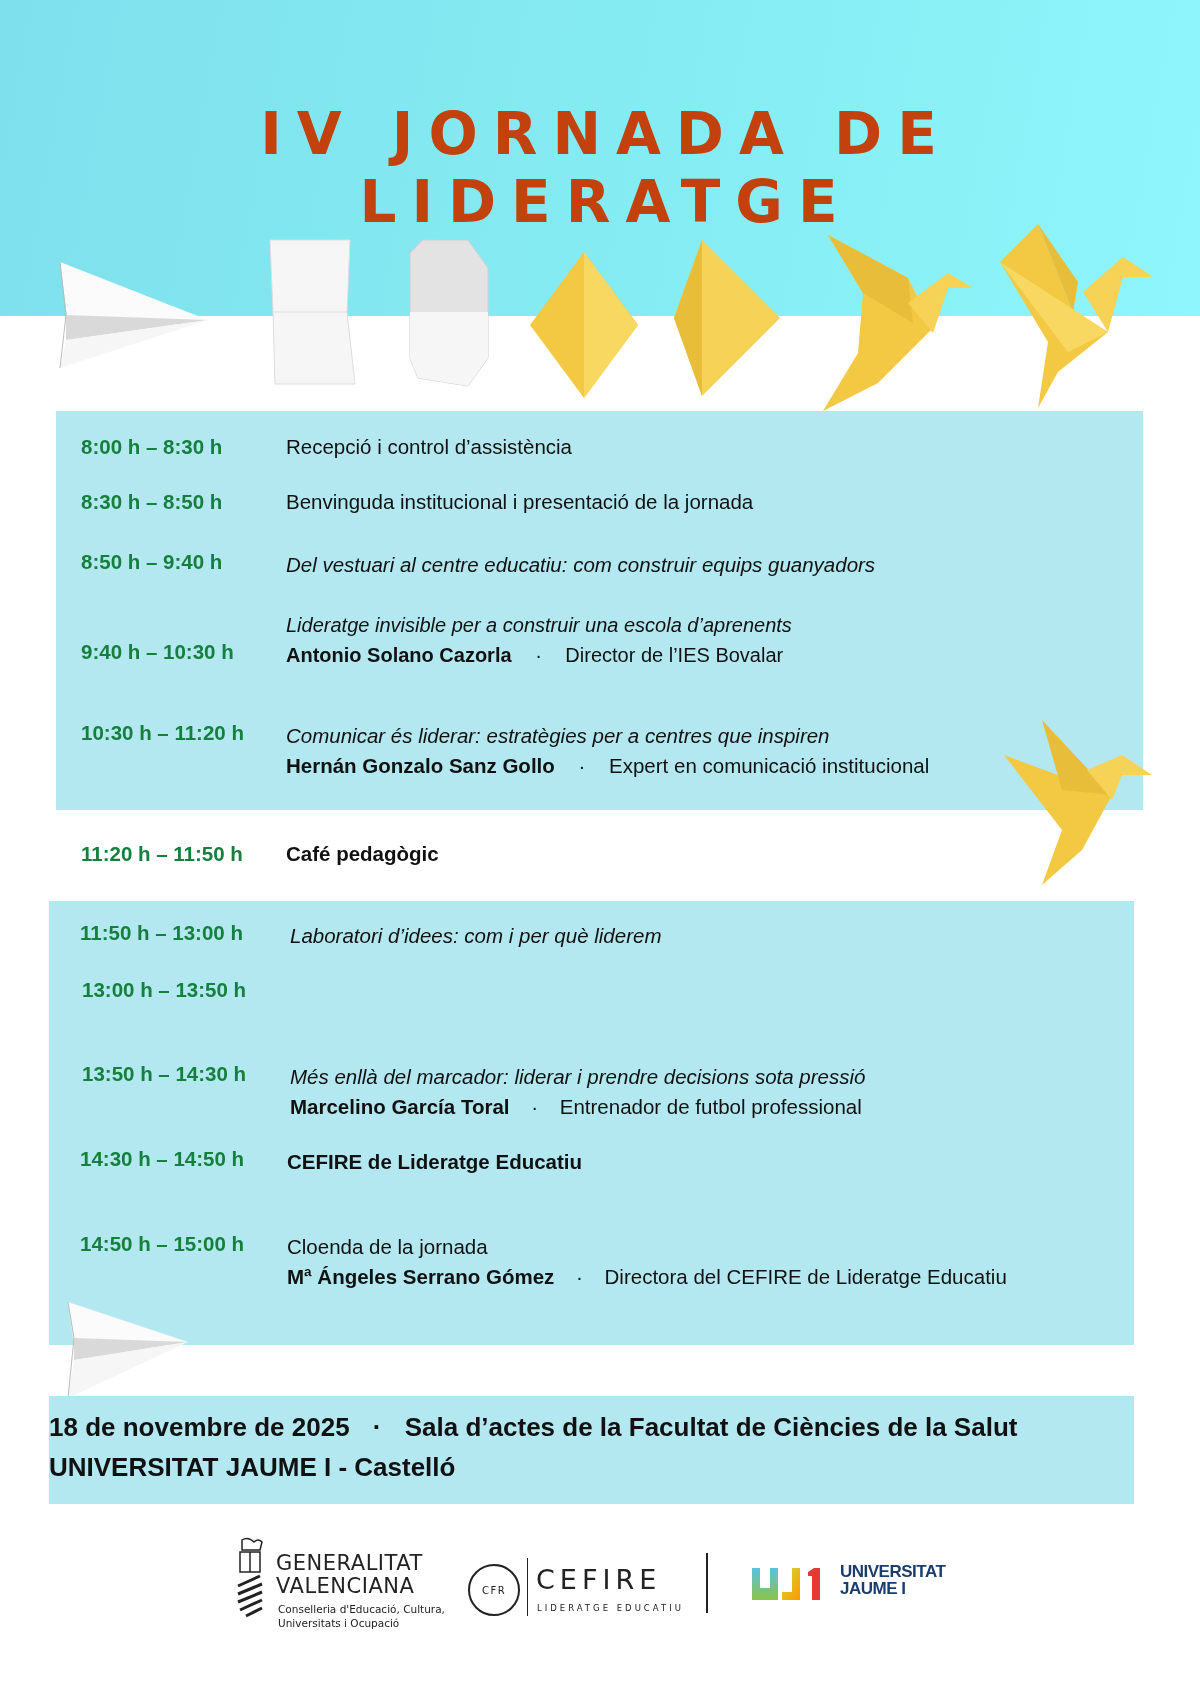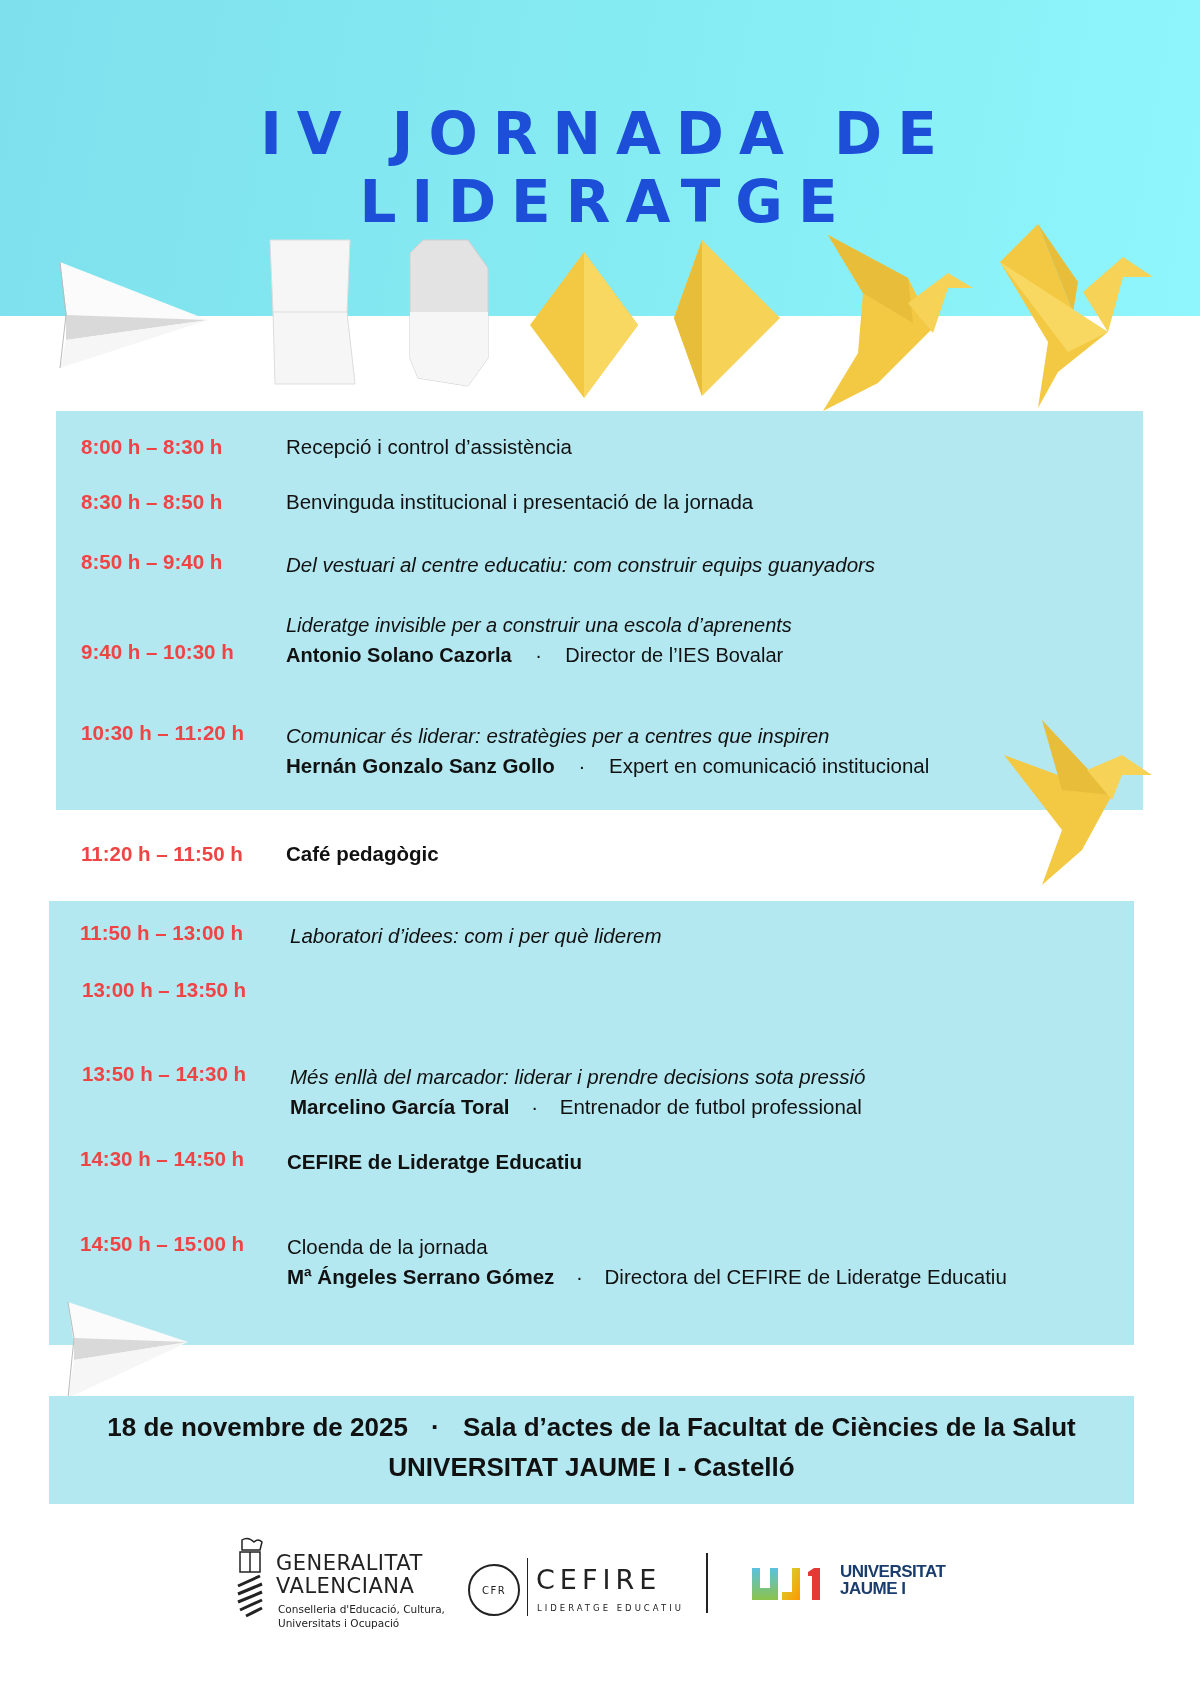--- a/index.html
+++ b/index.html
@@ -6,43 +6,43 @@
   html, body { width: 1200px; height: 1697px; background: #ffffff; overflow: hidden; }
   body { position: relative; font-family: "Liberation Sans", "DejaVu Sans", sans-serif; color: #1a1a1a; }
 
   .hero {
     position: absolute; left: 0; top: 0; width: 1200px; height: 316px;
     background: linear-gradient(100deg, #7ee0ec 0%, #86ecf3 55%, #8ef6fc 100%);
   }
   .title {
     position: absolute; left: 0; top: 100px; width: 1200px; text-align: center;
     font-family: "DejaVu Sans", sans-serif; font-size: 58px; font-weight: bold;
-    letter-spacing: 15px; color: #1d4ed8; padding-left: 12px;
+    letter-spacing: 15px; color: #c2410c; padding-left: 12px;
   }
 
   .origami-row { position: absolute; left: 0; top: 200px; width: 1200px; height: 220px; }
   .origami { position: absolute; }
 
   .box {
     position: absolute; background: #b3e8f1;
   }
   .box1 { left: 56px; top: 411px; width: 1087px; height: 399px; }
   .box2 { left: 49px; top: 901px; width: 1085px; height: 444px; }
   .box3 { left: 49px; top: 1396px; width: 1085px; height: 108px; }
-  .time { position: absolute; font-weight: bold; white-space: nowrap; font-size: 20.5px; color: #ef4444; }
+  .time { position: absolute; font-weight: bold; white-space: nowrap; font-size: 20.5px; color: #15803d; }
   .desc { position: absolute; white-space: nowrap; color: #111; }
   .desc .talk { display: block; font-style: italic; }
   .desc .plain { display: block; }
   .desc .speaker-line { display: block; }
   .desc .speaker { font-weight: bold; }
   .desc .sep { display: inline-block; margin: 0 12px; }
   .bold-title { font-weight: bold; }
 
   .footer-text {
-    position: absolute; left: 49px; width: 1085px; text-align: center;
+    position: absolute; left: 49px; width: 1085px; text-align: left;
     font-weight: bold; font-size: 26px; color: #111; white-space: nowrap;
   }
   .footer-text .sep { display: inline-block; margin: 0 16px; }
 
   .logos { position: absolute; left: 0; top: 1530px; width: 1200px; height: 120px; }
   .gv-text { position: absolute; font-family: "DejaVu Sans", sans-serif; color: #222; }
   .cefire-text { position: absolute; font-family: "DejaVu Sans", sans-serif; color: #222; }
 </style>
 </head>
 <body>

